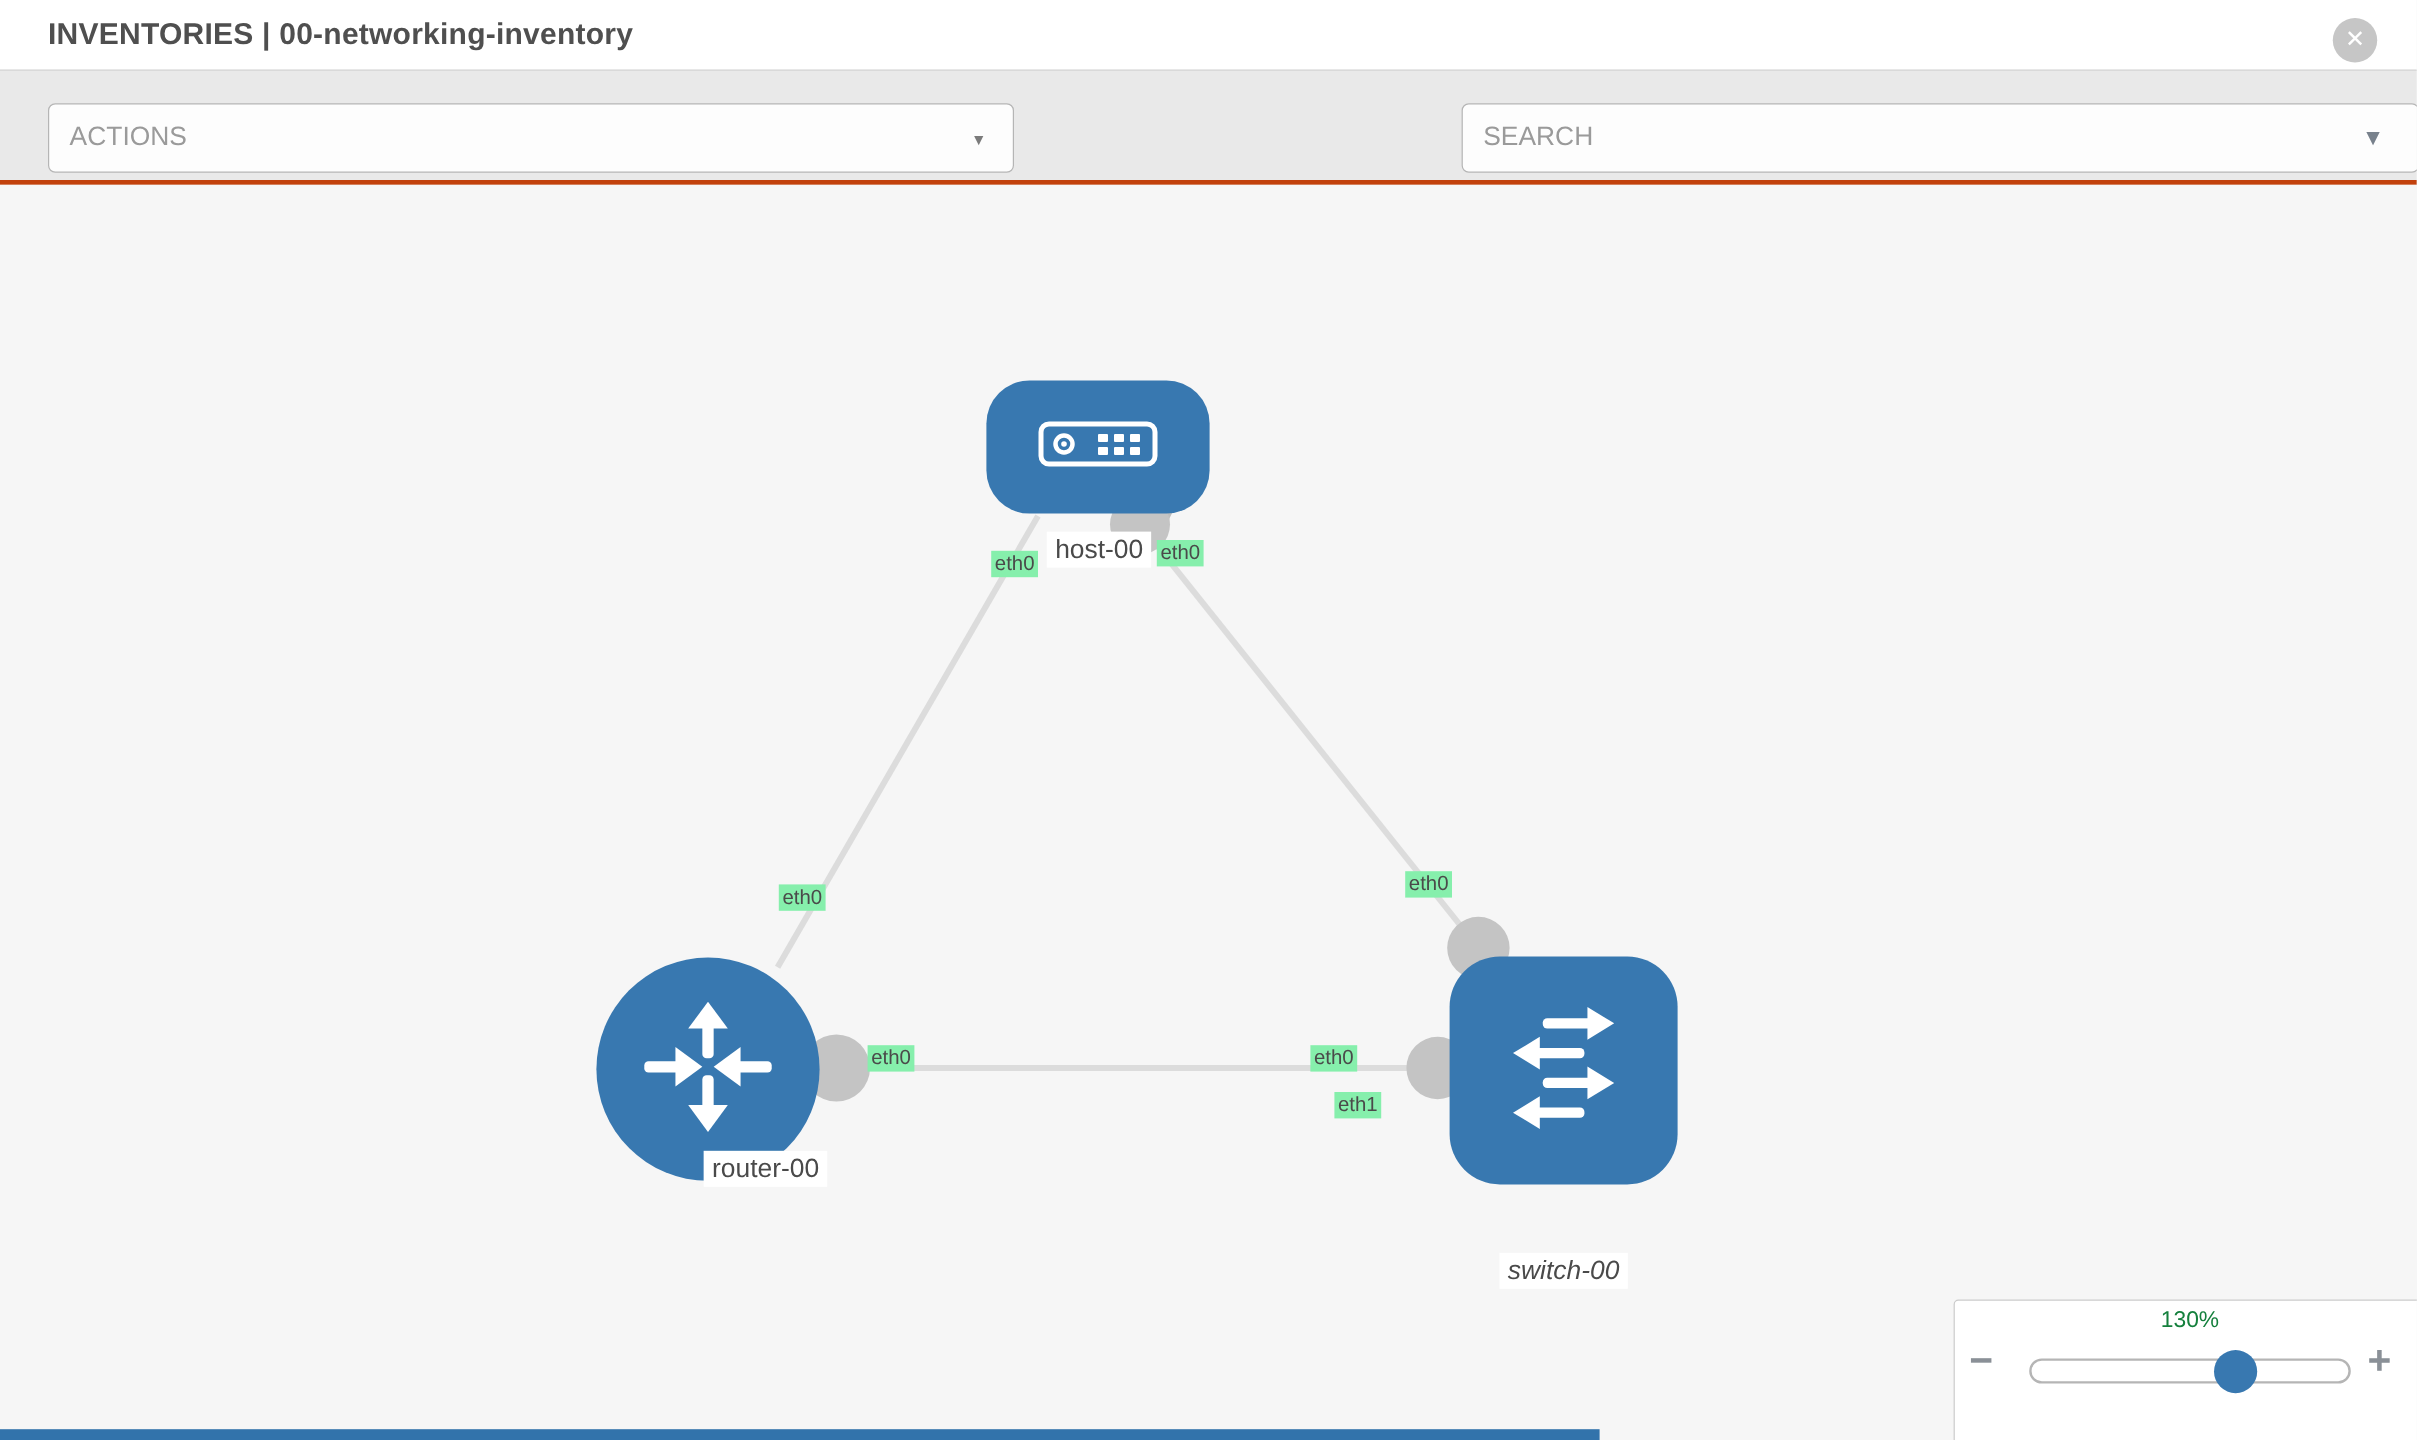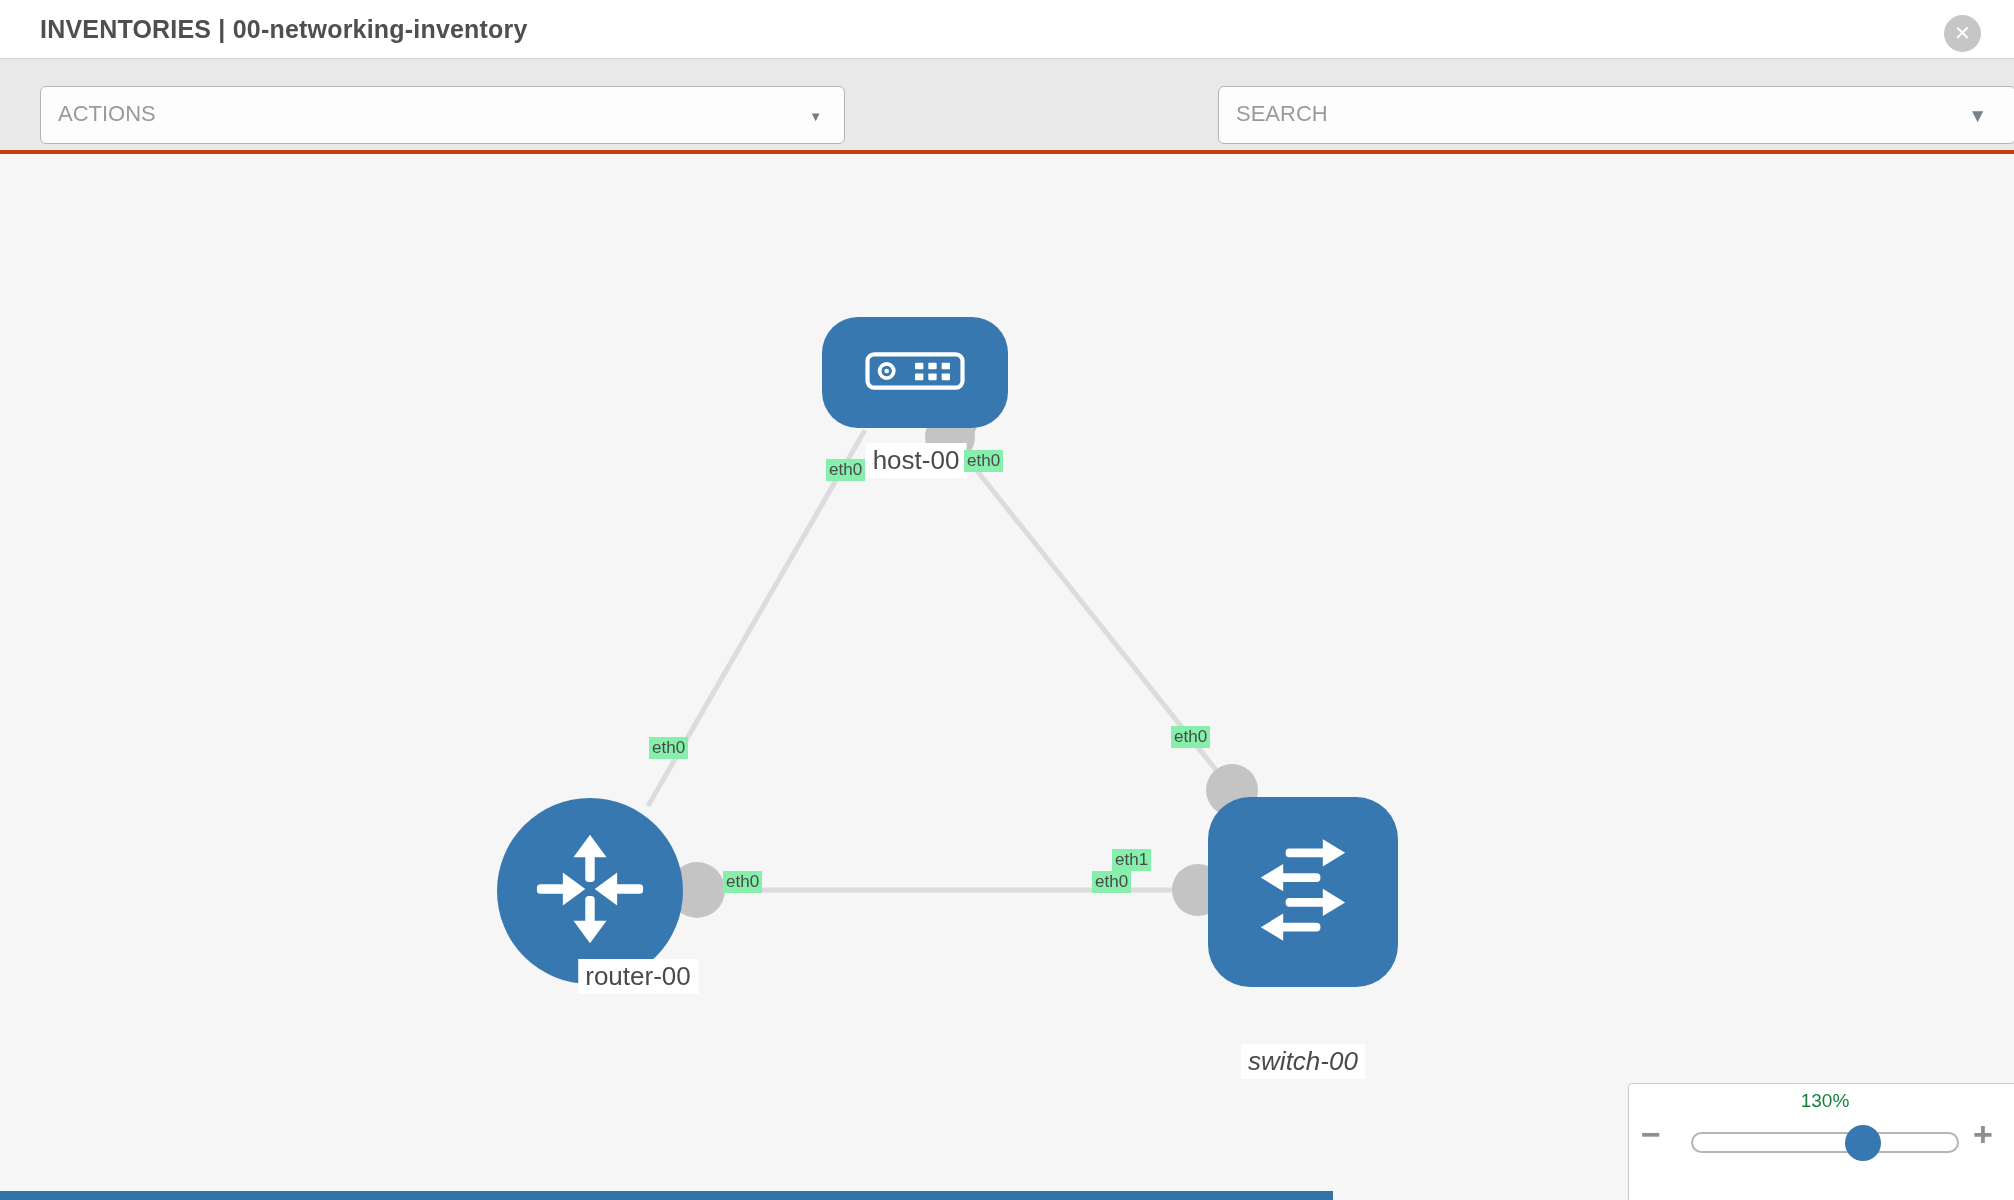--- a/index.html
+++ b/index.html
@@ -33,21 +33,21 @@
   .links-svg{position:absolute;left:0;top:0;}
 
   
   .node{position:absolute;background:#3878b0;z-index:2;cursor:pointer;
     display:flex;align-items:center;justify-content:center;}
   .node-host{left:822px;top:163px;width:186px;height:111px;border-radius:36px;}
   .node-router{left:497px;top:644px;width:186px;height:186px;border-radius:50%;}
   .node-switch{left:1208px;top:643px;width:190px;height:190px;border-radius:42px;}
 
   
-  .node-label{position:absolute;z-index:3;background:#ffffff;color:#4a4a4a;font-size:26px;
+  .node-label{position:absolute;z-index:3;background:#ffffff;color:#4a4a4a;font-size:22px;
     padding:2px 7px;transform:translateX(-50%);white-space:nowrap;}
   .if-label{position:absolute;z-index:3;background:#86efac;color:#4a4a4a;font-size:17px;
     padding:1px 3px;white-space:nowrap;}
   .if-behind{z-index:2;}
   .if-front{z-index:3;}
 
   
   .zoom-panel{position:absolute;left:1628px;top:1083px;width:392px;height:130px;background:#ffffff;
     border:1px solid #cbcbcb;border-radius:4px;box-sizing:border-box;z-index:5;}
   .zoom-level{position:absolute;left:62px;top:6px;width:268px;text-align:center;
@@ -173,21 +173,21 @@
   <div class="node-label" style="left:916px;top:443px;">host-00</div>
   <div class="node-label" style="left:590px;top:959px;margin-left:48px;">router-00</div>
   <div class="node-label" style="left:1303px;top:1044px;font-style:italic;">switch-00</div>
 
   <div class="if-label" style="left:826px;top:459px;">eth0</div>
   <div class="if-label" style="left:964px;top:450px;">eth0</div>
   <div class="if-label" style="left:649px;top:737px;">eth0</div>
   <div class="if-label" style="left:723px;top:871px;">eth0</div>
   <div class="if-label" style="left:1171px;top:726px;">eth0</div>
   <div class="if-label if-behind" style="left:1092px;top:871px;">eth0</div>
-  <div class="if-label if-front" style="left:1112px;top:849px;">eth1</div>
+  <div class="if-label if-front" style="left:1112px;top:910px;">eth1</div>
 
   <div class="zoom-panel">
     <div class="zoom-level">130%</div>
     <div class="zoom-minus">−</div>
     <div class="zoom-track"></div>
     <div class="zoom-handle"></div>
     <div class="zoom-plus">+</div>
   </div>
 
   <div class="bottom-bar"></div>

